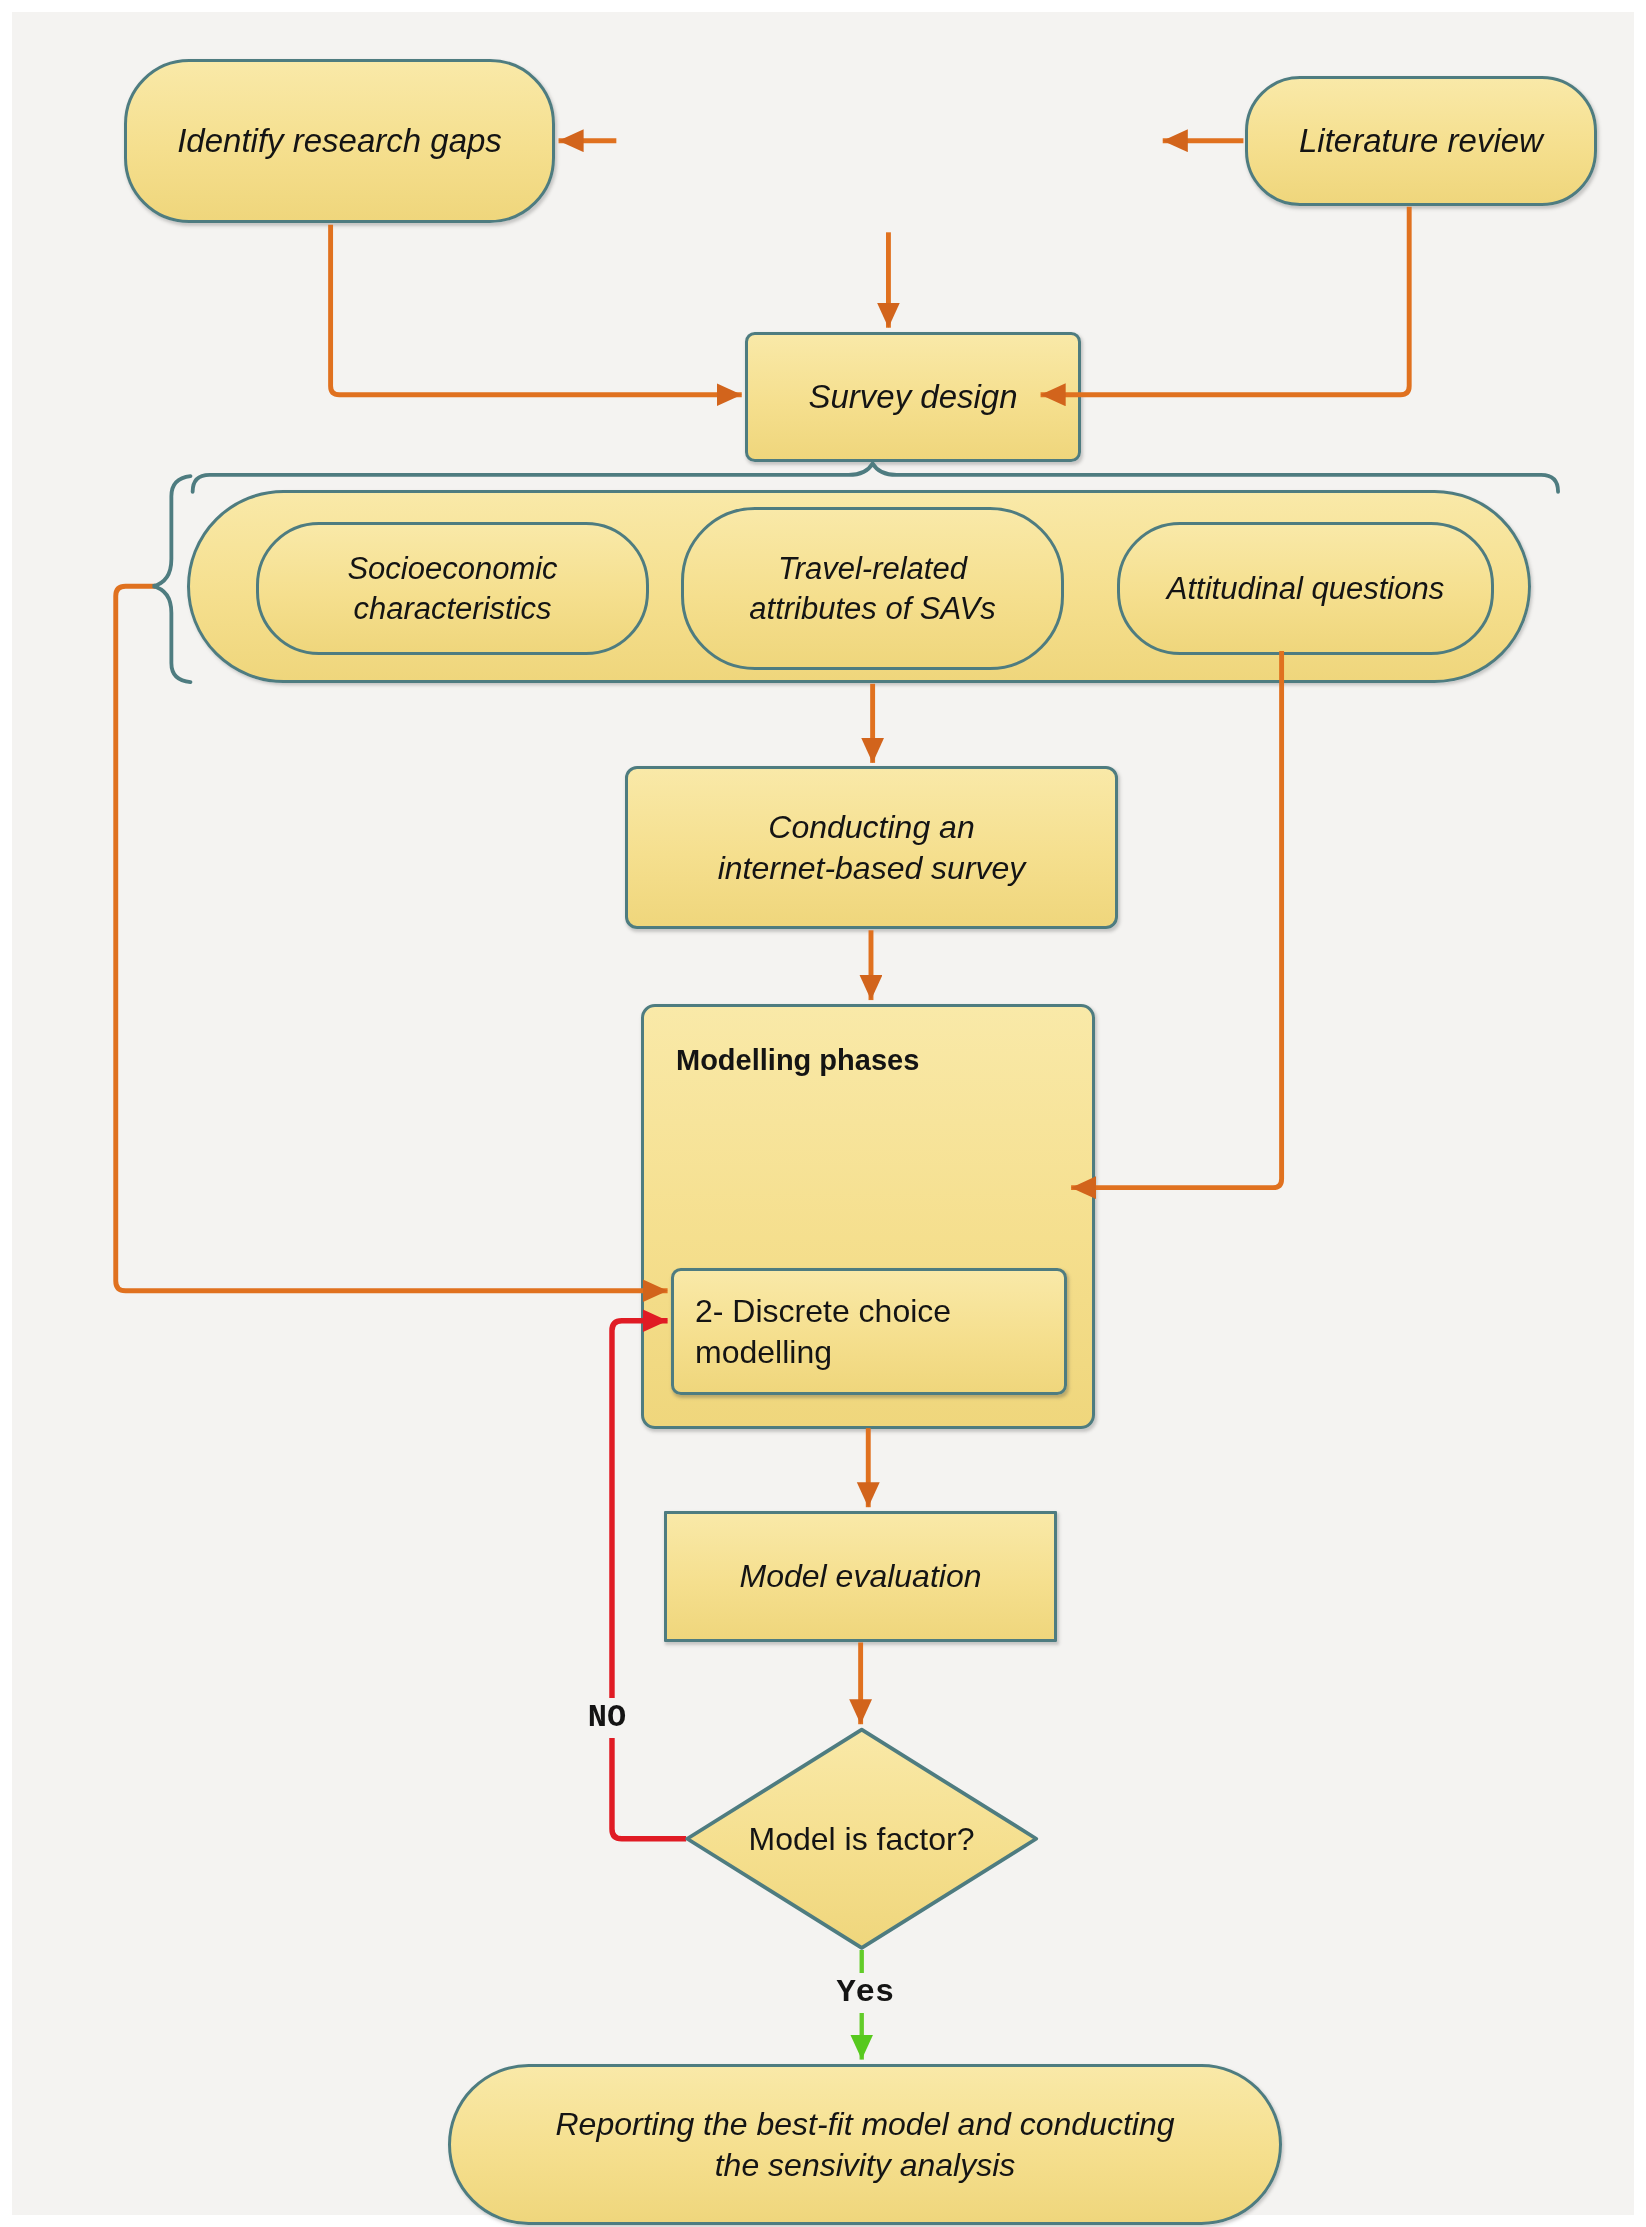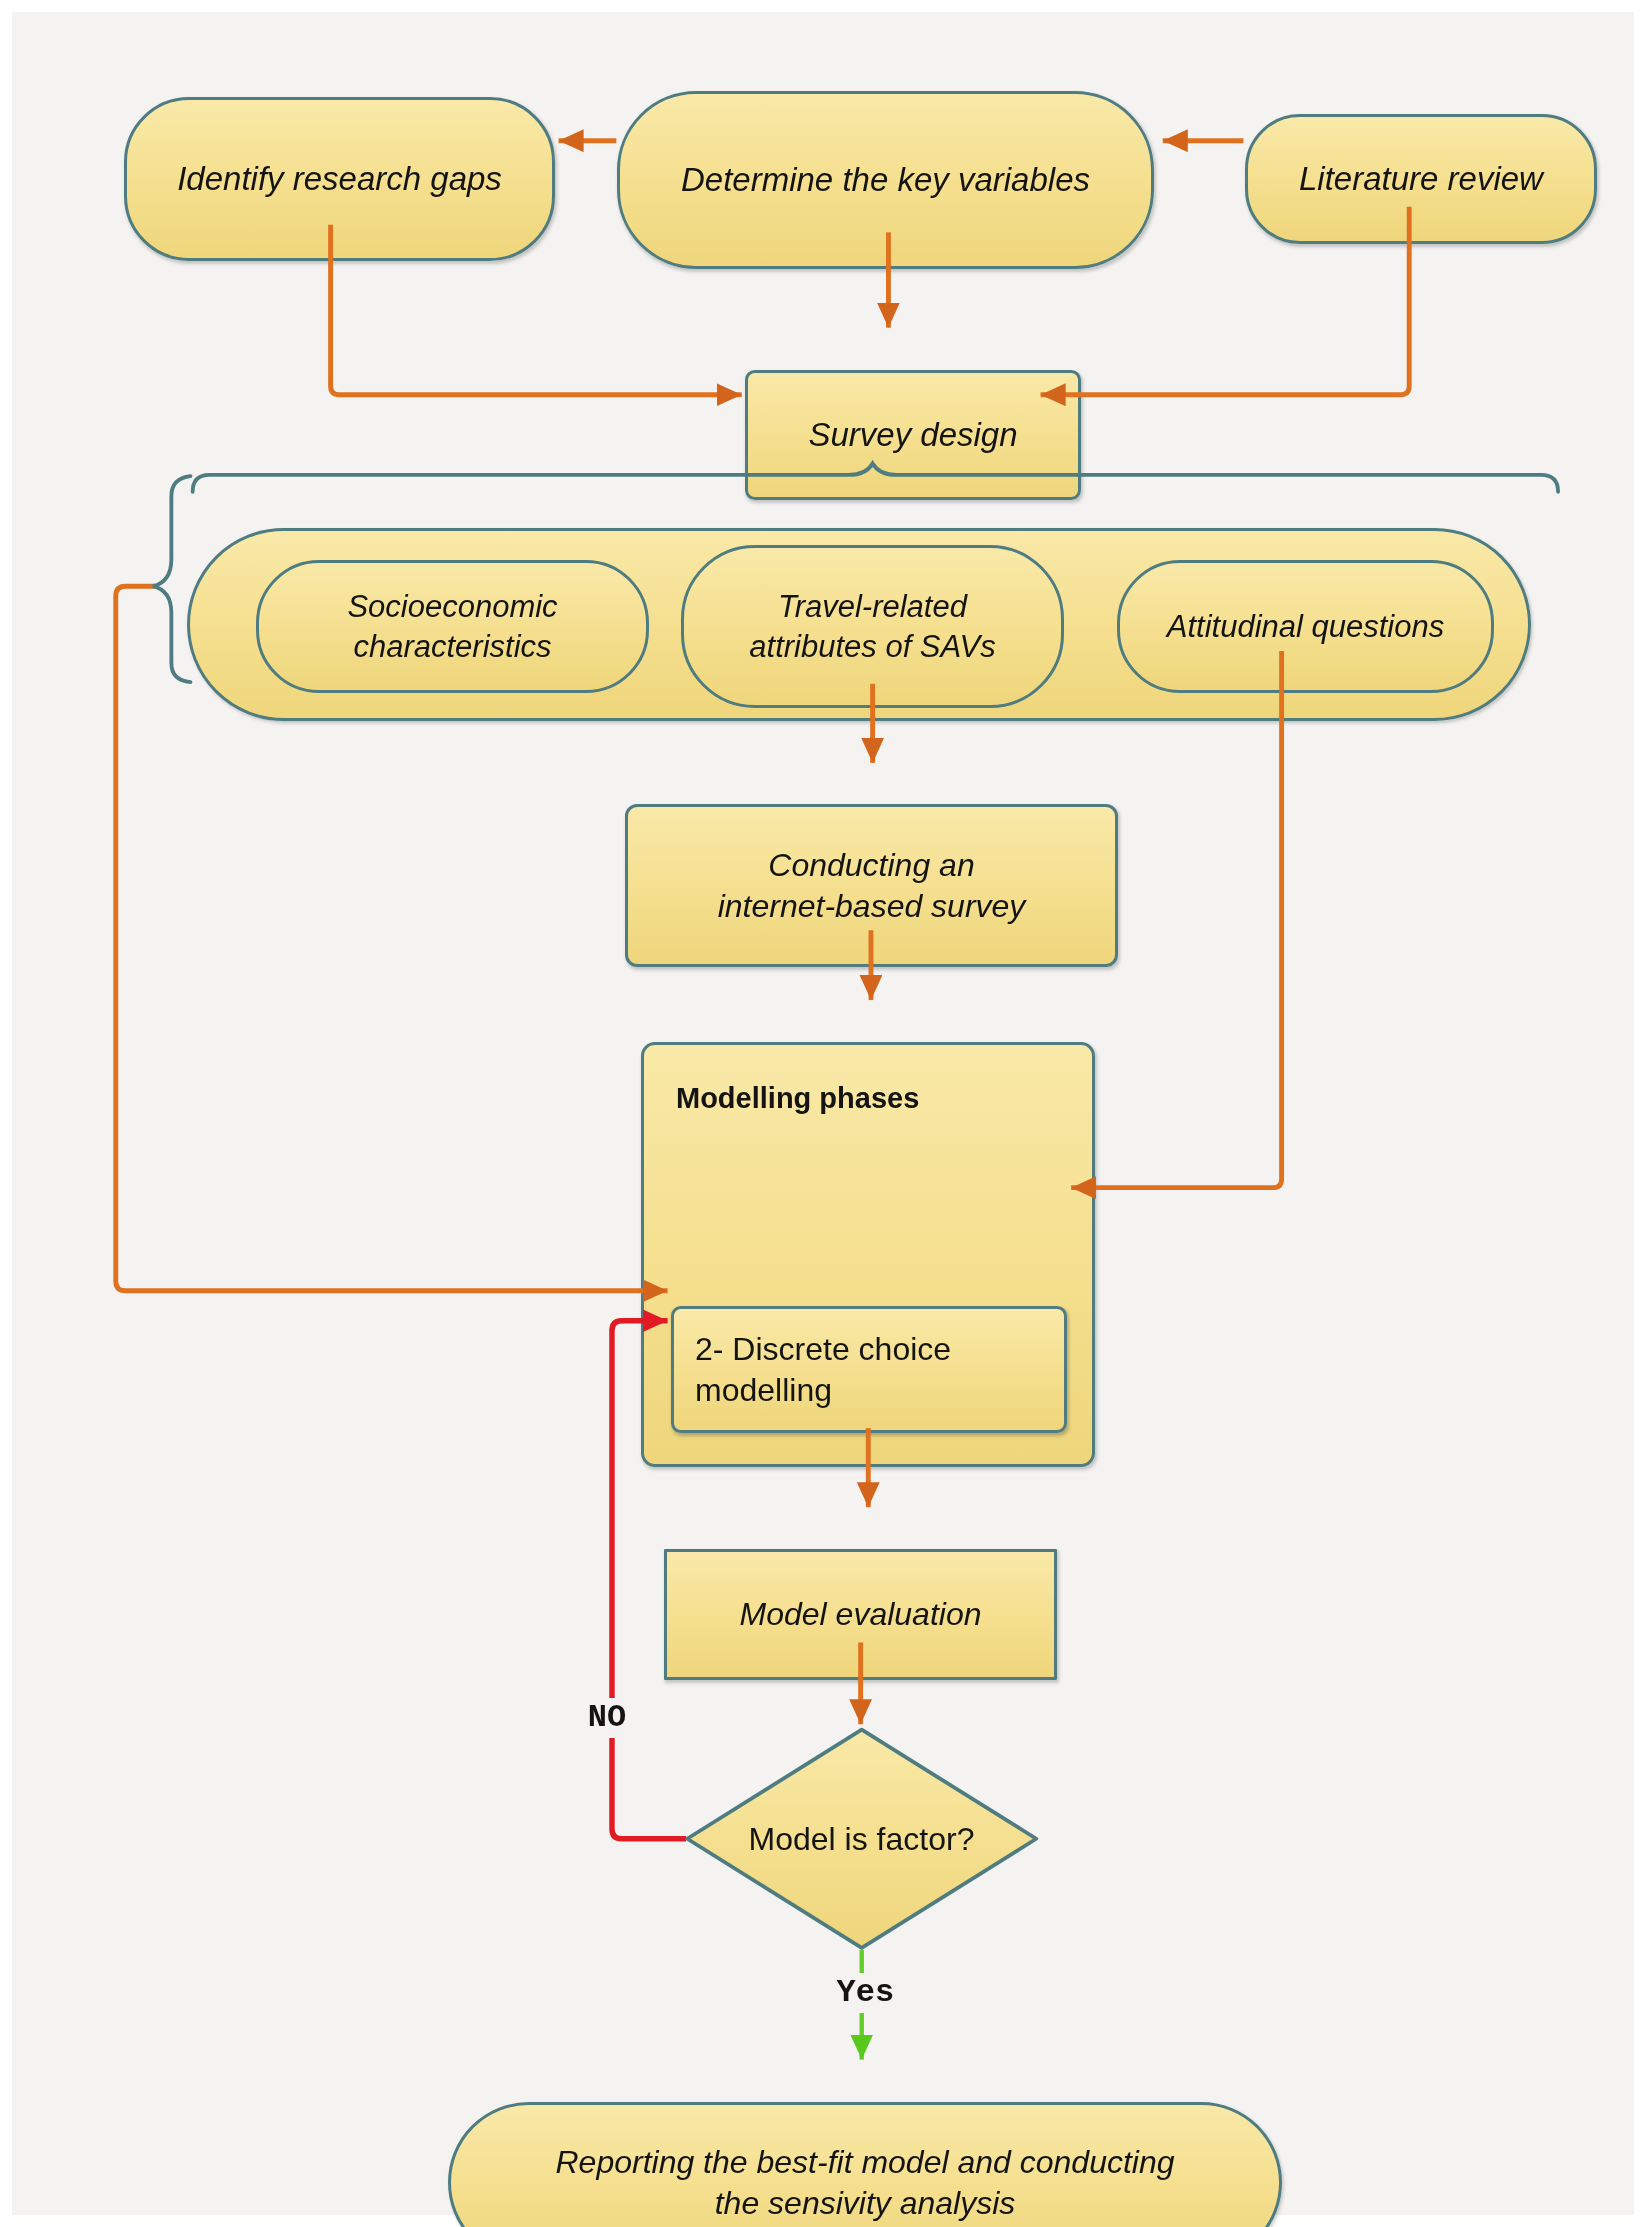--- a/index.html
+++ b/index.html
@@ -3,21 +3,21 @@
 <meta charset="utf-8">
 <style>
   html,body{margin:0;padding:0;background:#ffffff;}
   .page{position:relative;width:1646px;height:2227px;background:#ffffff;
         font-family:"Liberation Sans",sans-serif;color:#141414;overflow:hidden;}
   .board{position:absolute;left:12px;top:12px;right:12px;bottom:12px;background:#f4f3f1;}
   .wires{position:absolute;left:0;top:0;z-index:5;}
   .node{position:absolute;display:flex;align-items:center;justify-content:center;
         background:linear-gradient(180deg,#f9e9a8 0%,#f5df8e 55%,#efd67c 100%);
         border:3.3px solid #4e7c80;box-sizing:border-box;z-index:2;
-        box-shadow:1.6px 2.2px 3.3px rgba(60,60,60,0.25);margin-top:38px;}
+        box-shadow:1.6px 2.2px 3.3px rgba(60,60,60,0.25);}
   .lbl{font-style:italic;text-align:center;white-space:pre-line;line-height:1.28;
        letter-spacing:0px;}
   .f60{font-size:33px;} .f58{font-size:32px;} .f56{font-size:31px;}
   .upright{font-style:normal;}
   .heading{position:absolute;left:32px;top:37px;font-weight:bold;font-style:normal;
            font-size:29px;white-space:pre;}
   .inner-box{position:absolute;display:flex;align-items:center;
              background:linear-gradient(180deg,#f9e9a8 0%,#f5df8e 55%,#efd67c 100%);
              border:3.3px solid #4e7c80;border-radius:9.8px;box-sizing:border-box;
              box-shadow:1.6px 2.2px 3.3px rgba(60,60,60,0.3);}
@@ -69,23 +69,20 @@
 
     <path d="M331,880 Q331,849 362,849 L1534,849 Q1566,849 1578,828 Q1590,849 1622,849 L2804,849 Q2835,849 2835,880" stroke="#4e7c80" stroke-width="7" fill="none" stroke-linecap="round"></path>
     <path d="M327,851 Q292,855 292,888 L292,1003 Q292,1045 258,1053 Q292,1061 292,1102 L292,1194 Q292,1226 327,1229" stroke="#4e7c80" stroke-width="7" fill="none" stroke-linecap="round"></path>
 
     <polygon points="1558,3150 1878,3350 1558,3550 1238,3350" fill="url(#diamondFill)" stroke="#4e7c80" stroke-width="7" stroke-linejoin="round"></polygon>
   </svg>
 
   <div class="node" style="left:112px;top:47px;width:431px;height:164px;border-radius:65px;">
     <span class="lbl f60">Identify research gaps</span>
   </div>
-  <div class="node" style="left:605px;top:41px;width:537px;height:178px;border-radius:79px;">
-    <span class="lbl f60">Determine the key variables</span>
-  </div>
   <div class="node" style="left:1233px;top:64px;width:352px;height:130px;border-radius:55px;">
     <span class="lbl f60">Literature review</span>
   </div>
 
   <div class="node" style="left:733px;top:320px;width:336px;height:130px;border-radius:9.8px;">
     <span class="lbl f60">Survey design</span>
   </div>
 
   <div class="node" style="left:175px;top:478px;width:1344px;height:193px;border-radius:97px;z-index:1;"></div>
   <div class="node" style="left:244px;top:510px;width:393px;height:133px;border-radius:63px;box-shadow:none;">

